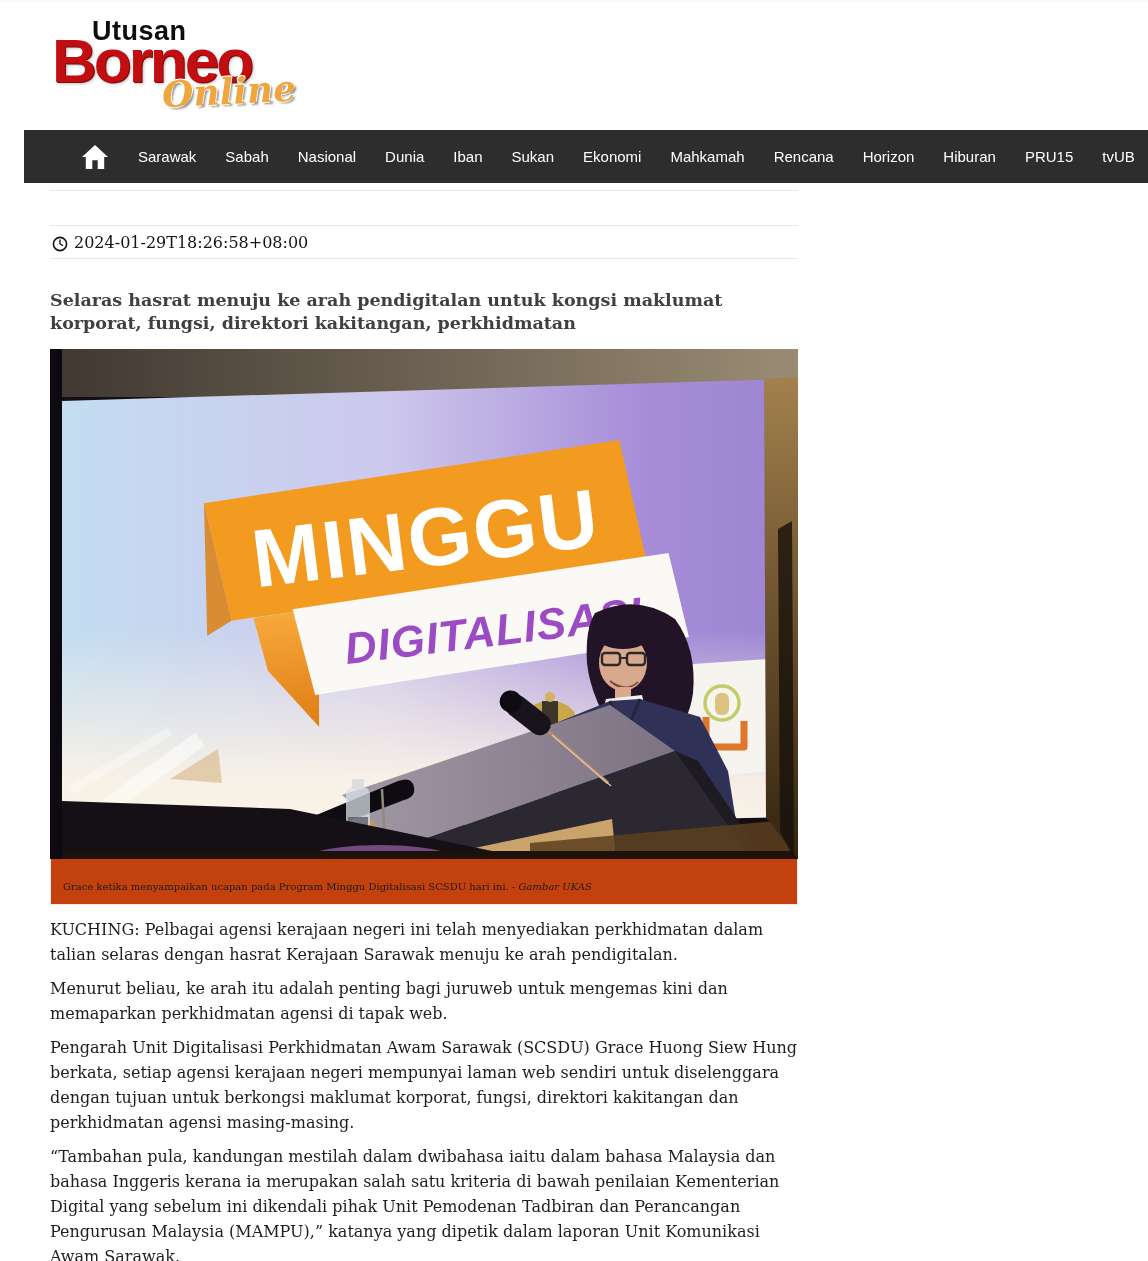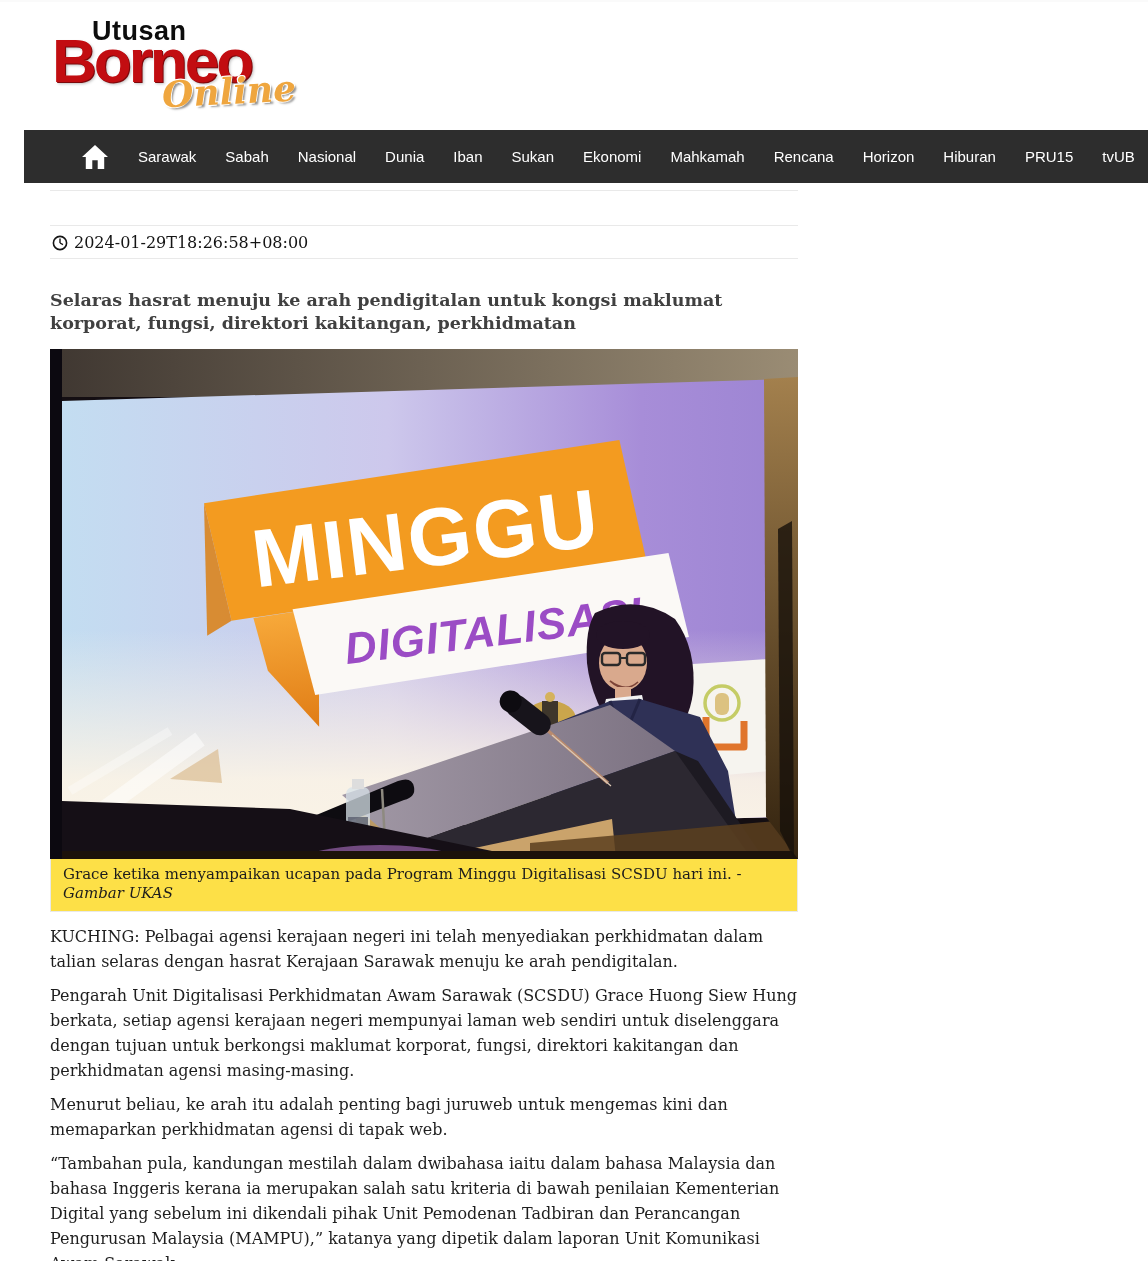--- a/index.html
+++ b/index.html
@@ -27,28 +27,28 @@
   .nav .home{width:28px;height:28px;margin-right:30px;display:flex;align-items:center;cursor:pointer;}
   .nav ul{list-style:none;margin:0;padding:0;display:flex;align-items:center;}
   .nav li{font-family:"Liberation Sans",sans-serif;font-size:15px;color:#ffffff;
           margin-right:29px;white-space:nowrap;cursor:pointer;}
 
   
   .content{width:748px;margin-left:50px;}
   .rule{border-top:1px solid #e9e9e9;height:0;}
   .rule-a{margin-top:7px;}
   .rule-b{margin-top:34px;}
-  .meta-row{display:flex;align-items:center;padding:7px 2px 6px;}
+  .meta-row{display:flex;align-items:flex-end;padding:7px 2px 6px;}
   .meta-row svg{margin-right:6px;display:block;}
   .timestamp{font-size:16px;color:#141414;}
   .headline{margin-top:30px;font-size:17.5px;font-weight:700;line-height:23px;color:#404040;}
   figure{margin:14px 0 0;padding:0;}
   figure svg{display:block;}
-  figcaption{background:#fde047;border:1px solid #e9e9e9;border-top:none;
-             padding:6px 12px 8px;font-size:15px;color:#1c1c1c;line-height:19px;}
+  figcaption{background:#c2410c;border:1px solid #e9e9e9;border-top:none;
+             padding:18px 12px 8px;font-size:10px;color:#1c1c1c;line-height:19px;}
   .body-text p{margin:9px 0 0;font-size:16px;line-height:25px;color:#1e1e1e;}
   .body-text p:first-child{margin-top:12px;}
 </style>
 </head>
 <body>
 
 <div class="page">
   <div class="top-hairline"></div>
 
   <div class="masthead">
@@ -224,18 +224,18 @@
       </svg>
 
       <figcaption>
         <span>Grace ketika menyampaikan ucapan pada Program Minggu Digitalisasi SCSDU hari ini. -</span>
         <i>Gambar UKAS</i>
       </figcaption>
     </figure>
 
     <div class="body-text">
       <p>KUCHING: Pelbagai agensi kerajaan negeri ini telah menyediakan perkhidmatan dalam talian selaras dengan hasrat Kerajaan Sarawak menuju ke arah pendigitalan.</p>
+      <p>Menurut beliau, ke arah itu adalah penting bagi juruweb untuk mengemas kini dan memaparkan perkhidmatan agensi di tapak web.</p>
       <p>Pengarah Unit Digitalisasi Perkhidmatan Awam Sarawak (SCSDU) Grace Huong Siew Hung berkata, setiap agensi kerajaan negeri mempunyai laman web sendiri untuk diselenggara dengan tujuan untuk berkongsi maklumat korporat, fungsi, direktori kakitangan dan perkhidmatan agensi masing-masing.</p>
-      <p>Menurut beliau, ke arah itu adalah penting bagi juruweb untuk mengemas kini dan memaparkan perkhidmatan agensi di tapak web.</p>
       <p>“Tambahan pula, kandungan mestilah dalam dwibahasa iaitu dalam bahasa Malaysia dan bahasa Inggeris kerana ia merupakan salah satu kriteria di bawah penilaian Kementerian Digital yang sebelum ini dikendali pihak Unit Pemodenan Tadbiran dan Perancangan Pengurusan Malaysia (MAMPU),” katanya yang dipetik dalam laporan Unit Komunikasi Awam Sarawak.</p>
     </div>
   </div>
 </div>
 
 </body></html>

